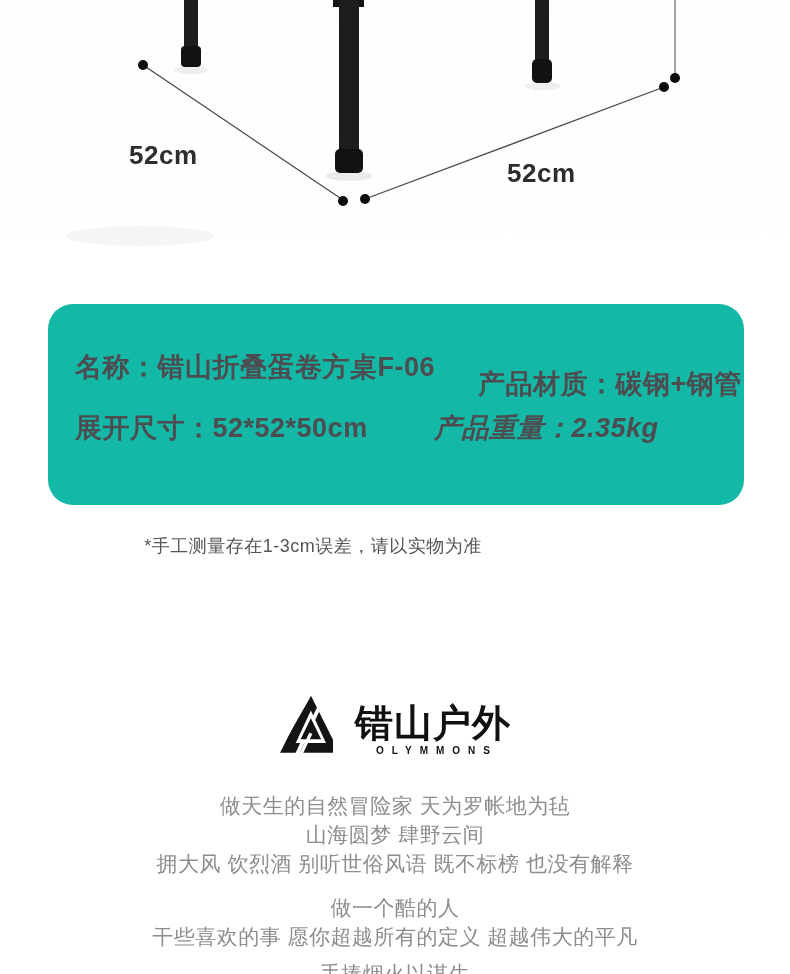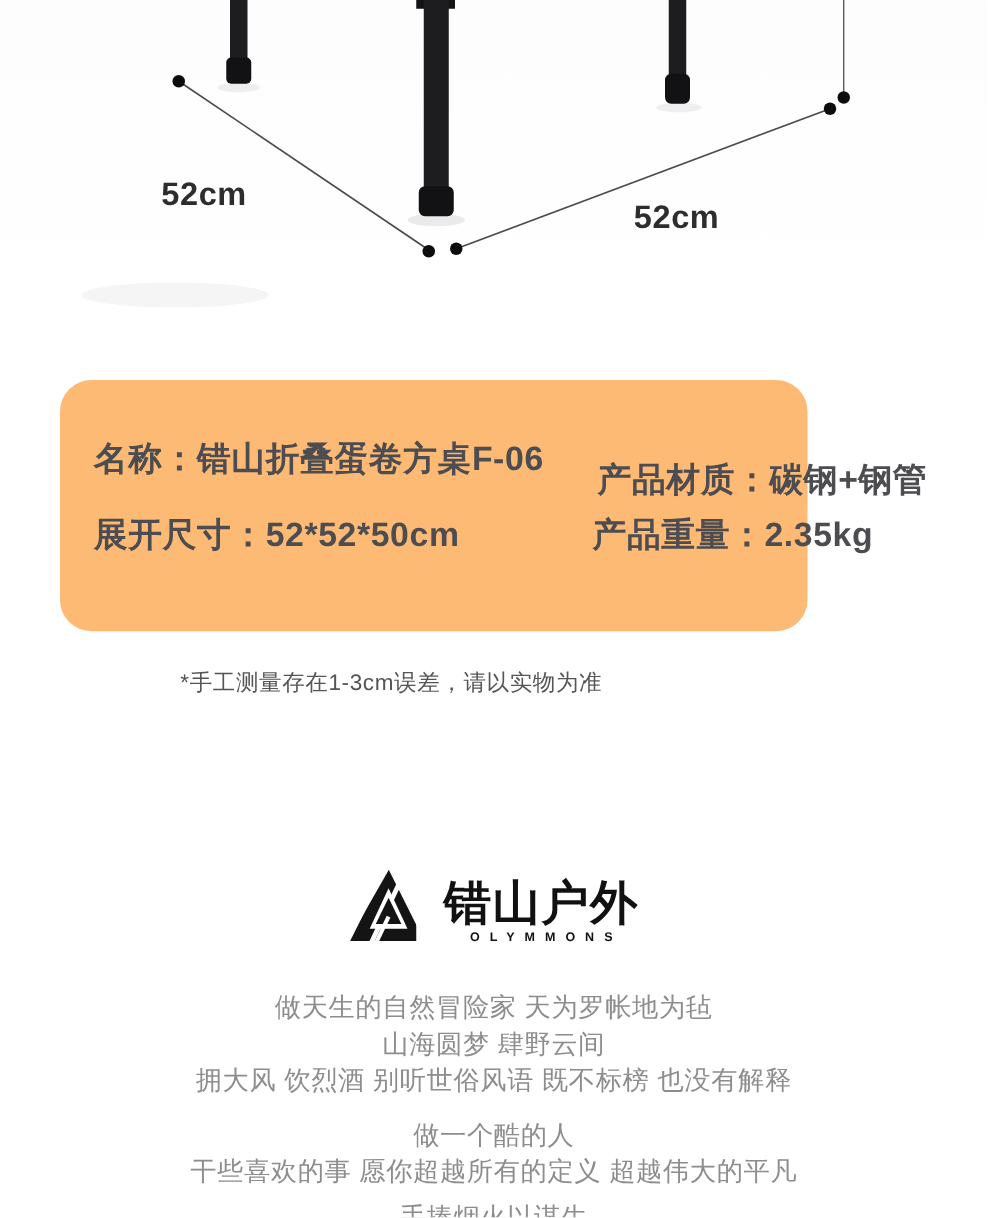--- a/index.html
+++ b/index.html
@@ -32,36 +32,36 @@
     letter-spacing: 0.5px;
     white-space: nowrap;
   }
   .dim-label.left  { left: 129px; top: 140px; }
   .dim-label.right { left: 507px; top: 158px; }
 
   
   .spec-box {
     position: absolute;
     left: 48px; top: 304px;
-    width: 598px; height: 201px;
-    background: #fdba74;
+    width: 696px; height: 201px;
+    background: #14b8a6;
     border-radius: 25px;
   }
   .spec-cell {
     position: absolute;
     font-size: 27px;
     font-weight: 700;
     color: #4d4d51;
     letter-spacing: 0.5px;
     white-space: nowrap;
   }
   .spec-cell.c-name     { left: 27px;  top: 45px;  }
   .spec-cell.c-material { left: 402px; top: 62px; margin-left: 28px;  }
   .spec-cell.c-size     { left: 27px;  top: 106px; }
-  .spec-cell.c-weight   { left: 426px; top: 106px; }
+  .spec-cell.c-weight   { left: 386px; top: 106px; font-style: italic; }
 
   
   .disclaimer {
     position: absolute;
     left: 0; top: 534px;
     width: 626px;
     text-align: center;
     font-size: 18px;
     font-weight: 500;
     color: #555555;

